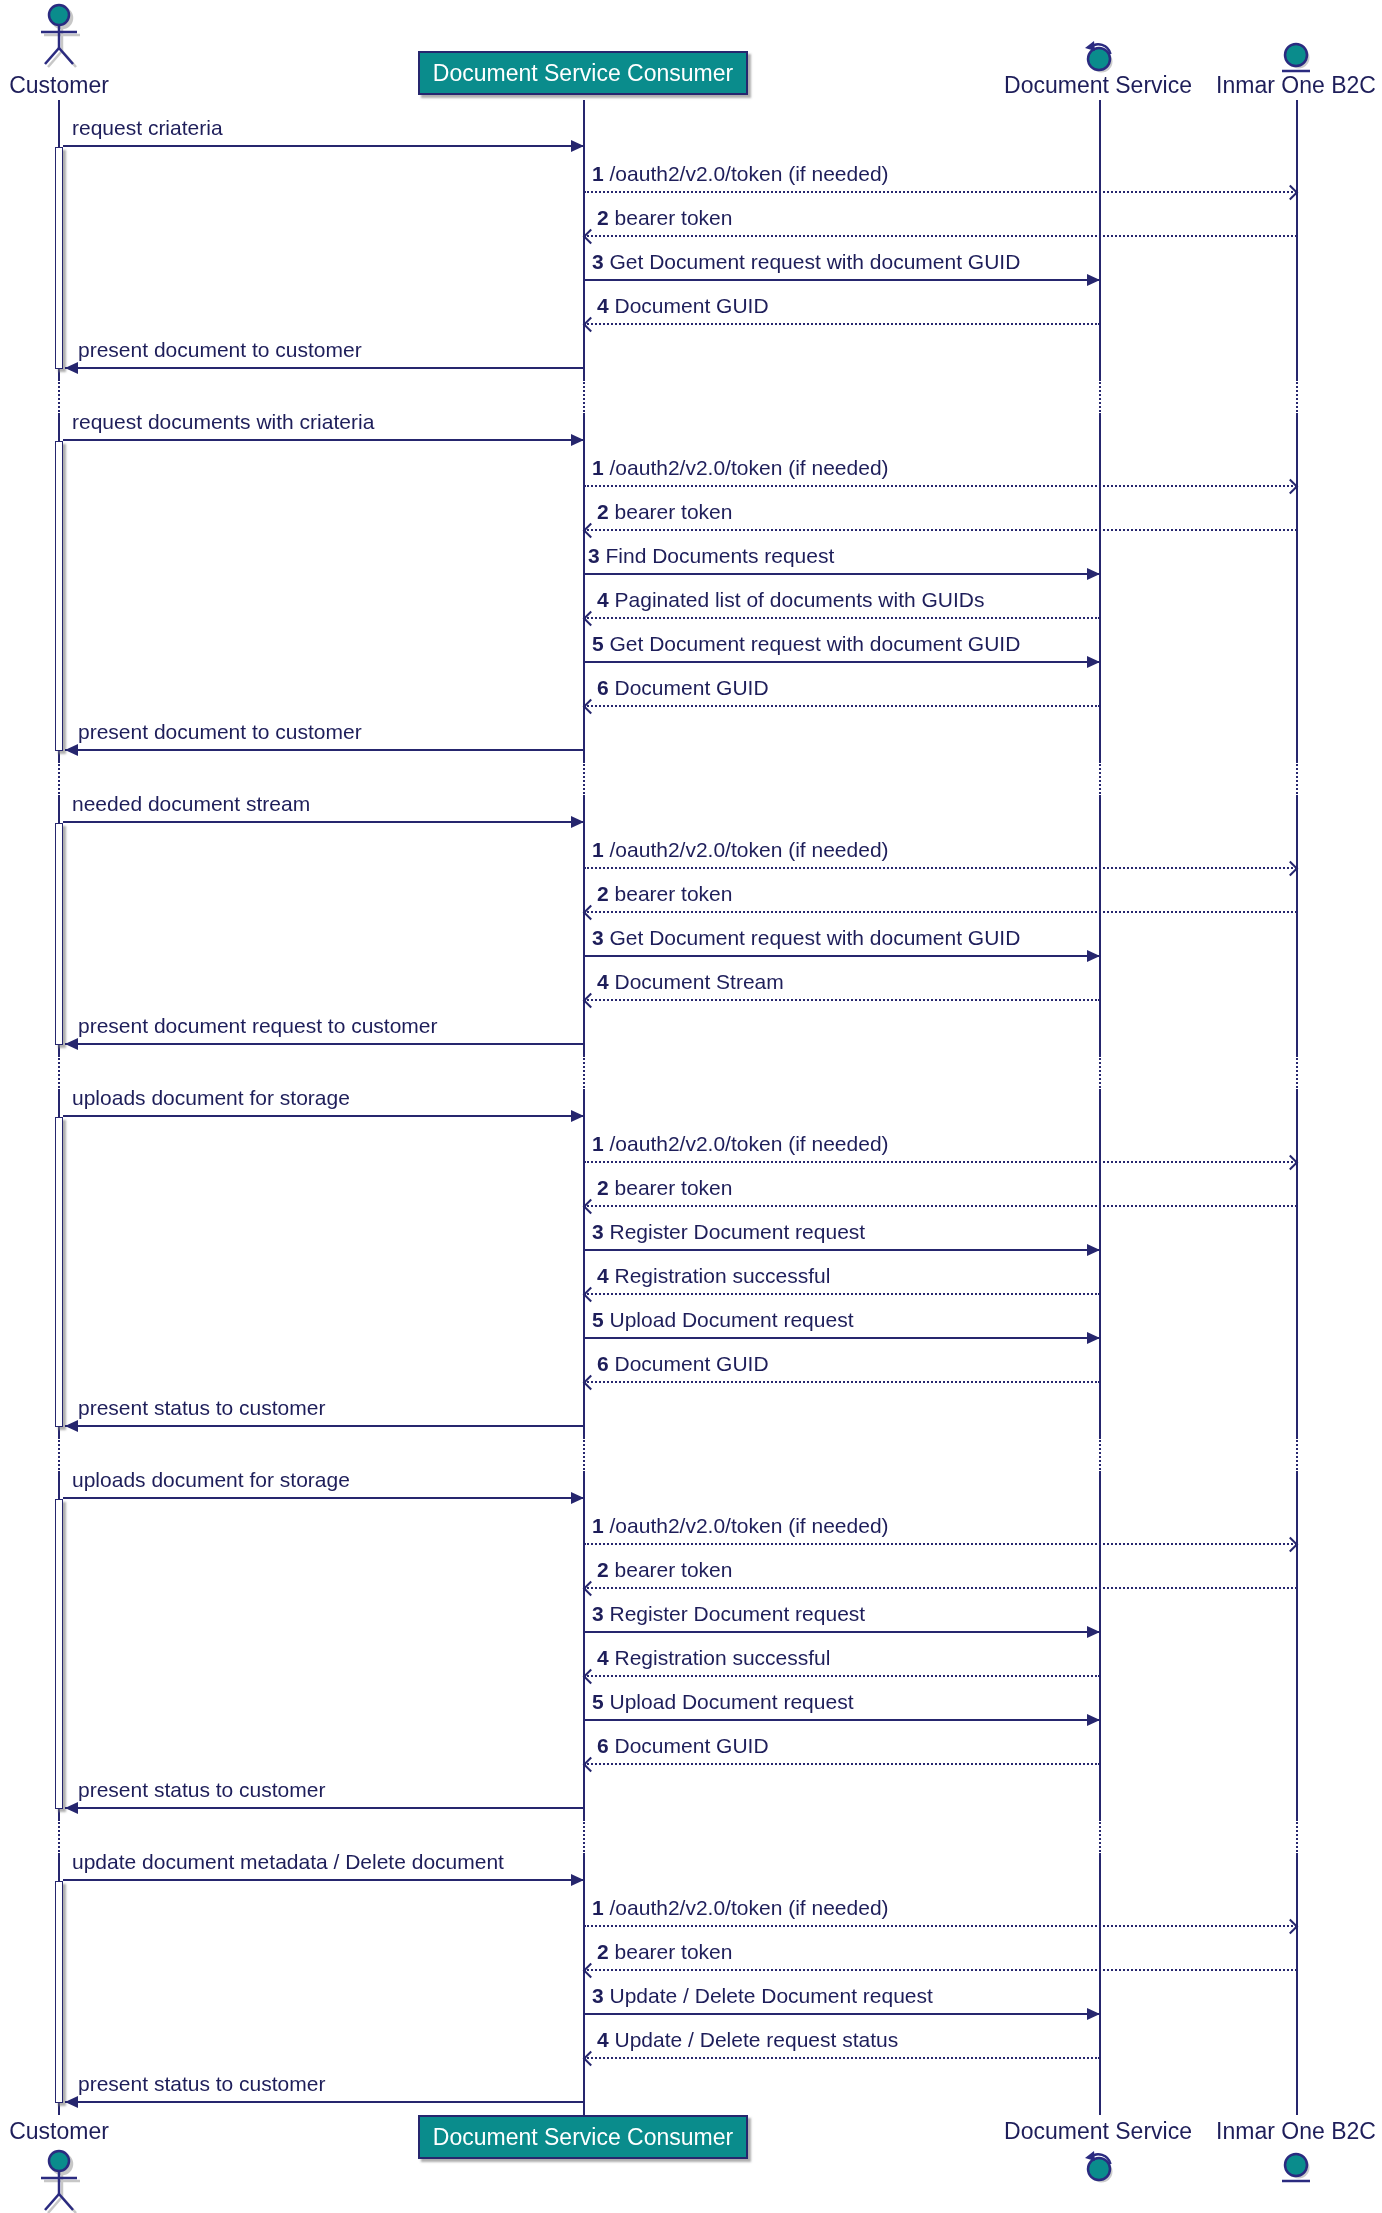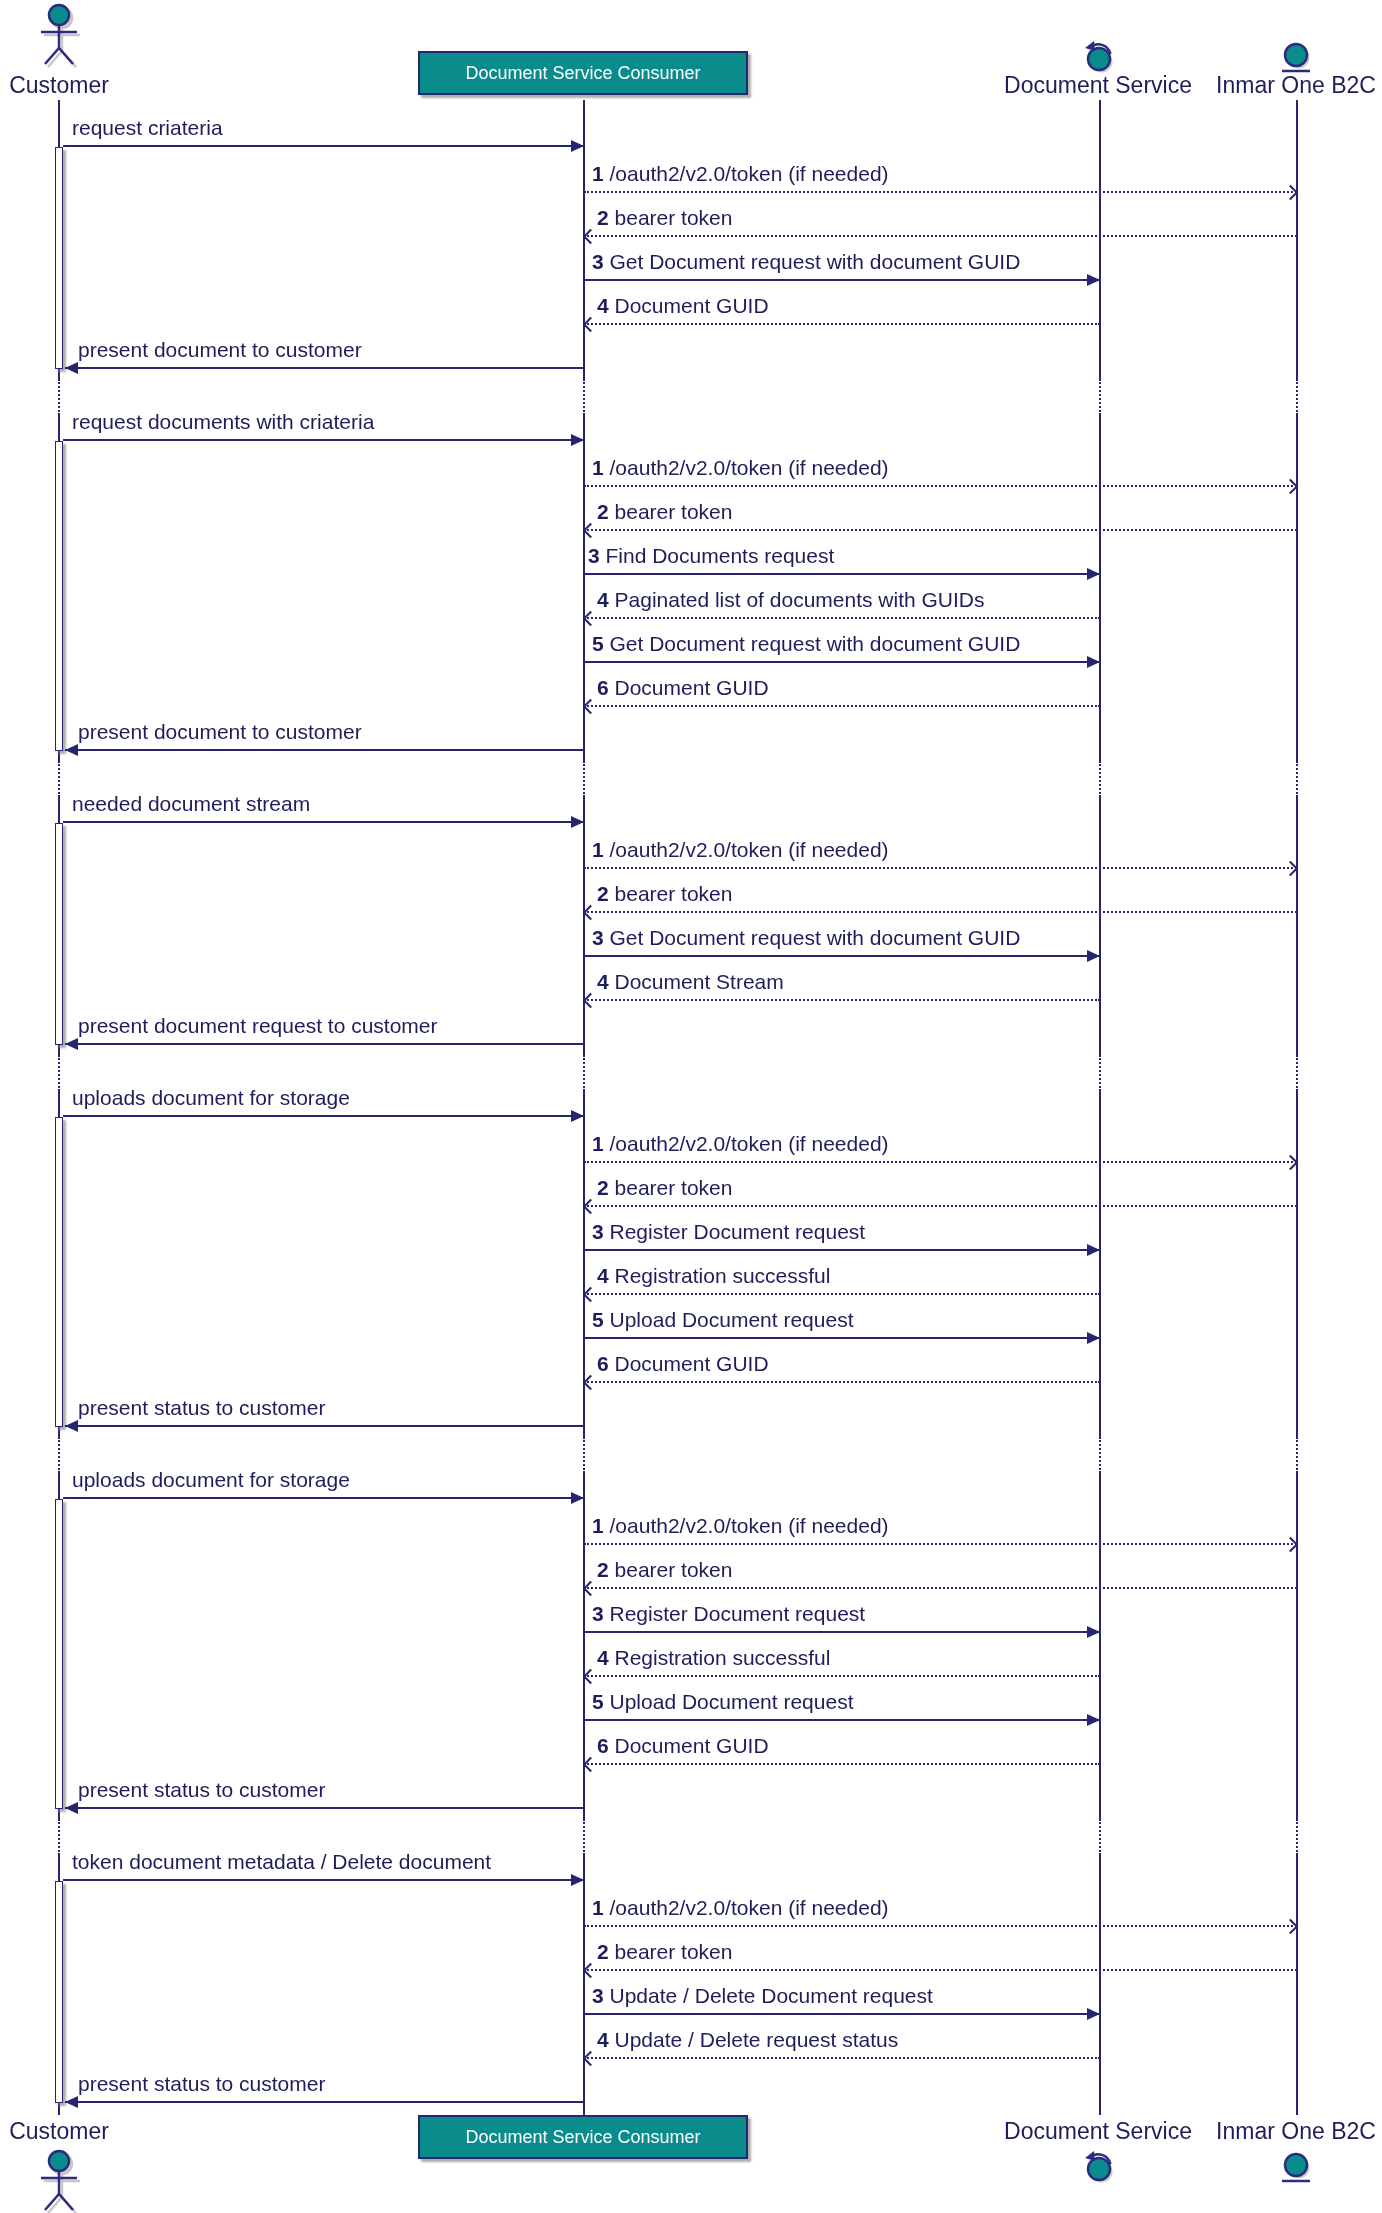--- a/index.html
+++ b/index.html
@@ -11,21 +11,21 @@
   
   .plabel{
     position:absolute;transform:translateX(-50%);white-space:nowrap;
     font-size:23px;color:#1E1E5A;
   }
   .pbox{
     position:absolute;width:330px;height:44px;left:418px;
     background:#0A8C8C;border:2px solid #26266E;box-sizing:border-box;
     box-shadow:3px 3px 2px rgba(120,120,120,.6);
     display:flex;align-items:center;justify-content:center;
-    color:#ffffff;font-size:18px;white-space:nowrap;
+    color:#ffffff;font-size:23px;white-space:nowrap;
   }
   .picon{position:absolute;transform:translateX(-50%);}
   
   .lifeline{position:absolute;width:0;border-left:2px solid #26266E;}
   .delay-patch{position:absolute;background:#ffffff;}
   .delay-dots{position:absolute;width:0;border-left:2px dotted #26266E;}
   .activation{
     position:absolute;width:8px;background:#ffffff;border:1.5px solid #26266E;
     box-sizing:border-box;box-shadow:2.5px 2.5px 2px rgba(130,130,130,.65);
   }
@@ -215,21 +215,21 @@
       <div class="head-open-left" style="left: 585px; top: 1671px;"></div>
       <div class="mlabel" style="left: 592px; top: 1687px;"><b>5</b>&nbsp;Upload Document request</div>
       <div class="mline" style="left: 584px; top: 1719px; width: 516px;"></div>
       <div class="head-solid-right" style="left: 1087px; top: 1714px;"></div>
       <div class="mlabel" style="left: 597px; top: 1731px;"><b>6</b>&nbsp;Document GUID</div>
       <div class="mline dot" style="left: 584px; top: 1763px; width: 516px;"></div>
       <div class="head-open-left" style="left: 585px; top: 1759px;"></div>
       <div class="mlabel" style="left: 78px; top: 1775px;">present status to customer</div>
       <div class="mline" style="left: 65px; top: 1807px; width: 519px;"></div>
       <div class="head-solid-left" style="left: 65px; top: 1802px;"></div>
-      <div class="mlabel" style="left: 72px; top: 1847px;">token document metadata / Delete document</div>
+      <div class="mlabel" style="left: 72px; top: 1847px;">update document metadata / Delete document</div>
       <div class="mline" style="left: 63px; top: 1879px; width: 521px;"></div>
       <div class="head-solid-right" style="left: 571px; top: 1874px;"></div>
       <div class="mlabel" style="left: 592px; top: 1893px;"><b>1</b>&nbsp;/oauth2/v2.0/token (if needed)</div>
       <div class="mline dot" style="left: 584px; top: 1925px; width: 713px;"></div>
       <div class="head-open-right" style="left: 1285px; top: 1921px;"></div>
       <div class="mlabel" style="left: 597px; top: 1937px;"><b>2</b>&nbsp;bearer token</div>
       <div class="mline dot" style="left: 584px; top: 1969px; width: 713px;"></div>
       <div class="head-open-left" style="left: 585px; top: 1965px;"></div>
       <div class="mlabel" style="left: 592px; top: 1981px;"><b>3</b>&nbsp;Update / Delete Document request</div>
       <div class="mline" style="left: 584px; top: 2013px; width: 516px;"></div>

